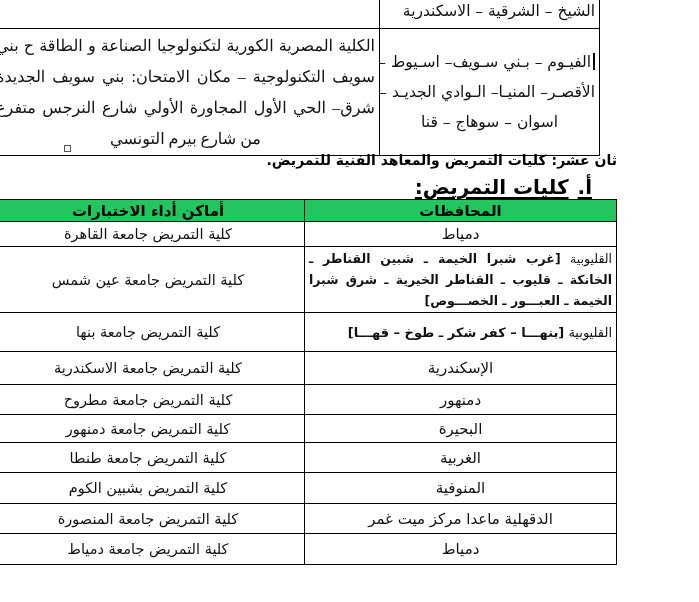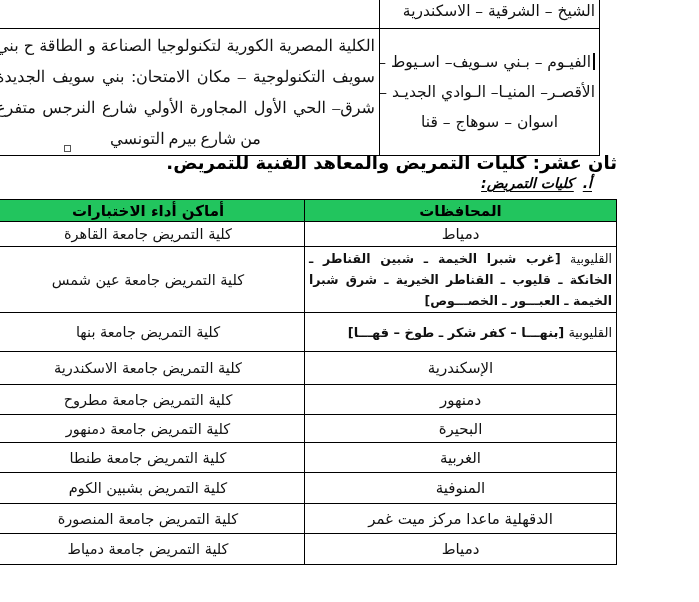--- a/index.html
+++ b/index.html
@@ -29,25 +29,25 @@
   }
   .caret { display:inline-block; width:2px; height:17px; background:#000; vertical-align:-3px; margin-left:2px; }
 
   
   #handle { position:absolute; left:64px; top:145px; width:7px; height:7px;
     border:1px solid #555; background:#fff; }
 
   
   #heading {
     position:absolute; top:152px; right:8px; direction:rtl;
-    font-size:18px; font-weight:600; letter-spacing:0; color:#000;margin-left:44px;
+    font-size:14px; font-weight:600; letter-spacing:0; color:#000;margin-left:44px;
   }
   #subheading {
     position:absolute; top:175px; right:33px; direction:rtl;
-    font-size:14px; font-weight:600; color:#000;font-style:italic;
+    font-size:20px; font-weight:600; color:#000;
   }
   #subheading .u { text-decoration:underline; text-underline-offset:3px; }
   #subheading .prefix { margin-left:9px; }
 
   
   #main-table { position:absolute; top:199px; right:8px; width:625px; direction:rtl; }
   #main-table td { padding:1px 4px; }
   .hdr td {
     background:#22c55e; font-weight:bold; font-size:15px; text-align:center;
     font-family:"DejaVu Sans",sans-serif; color:#000;

